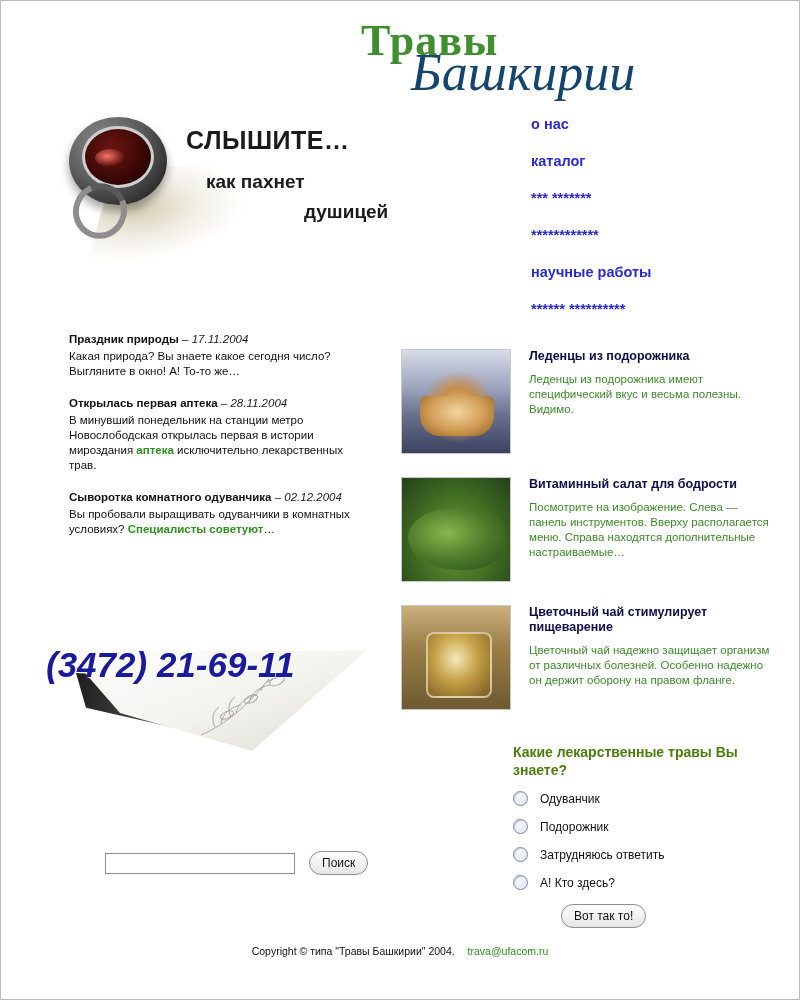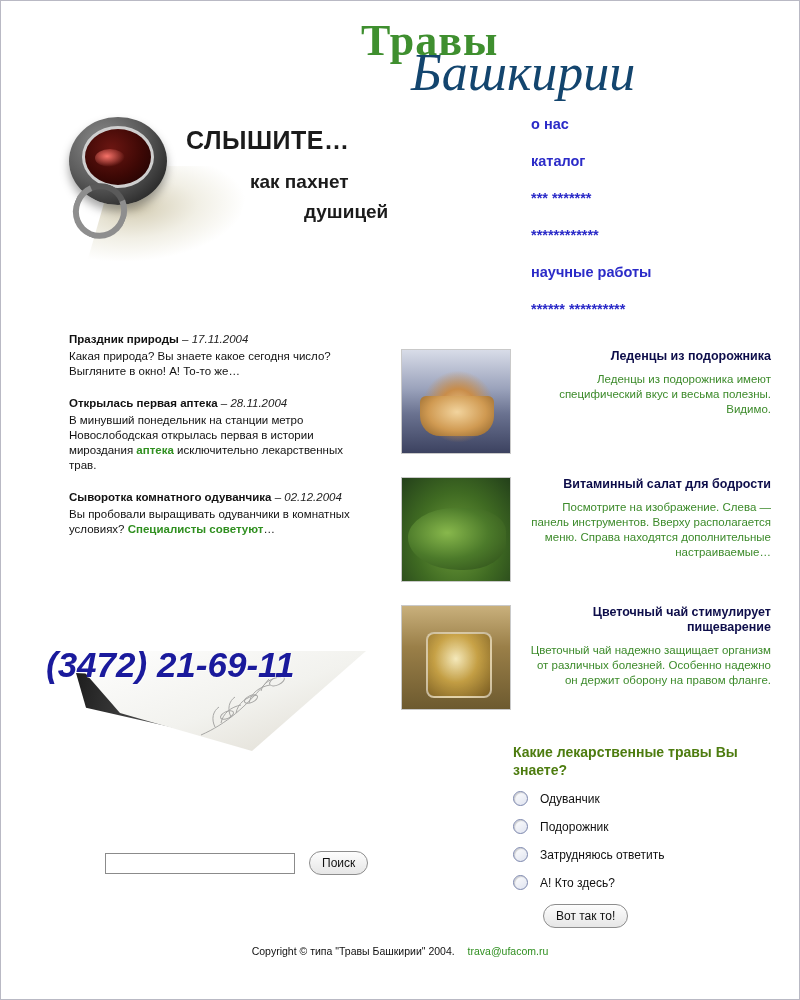--- a/index.html
+++ b/index.html
@@ -114,21 +114,21 @@
   }
   .hero-l1 {
     font-family: "Liberation Sans", sans-serif;
     font-weight: bold;
     font-size: 25px;
     color: #1b1b1b;
     letter-spacing: .5px;
   }
   .hero-l2 {
     margin-top: 16px;
-    margin-left: 64px;
+    margin-left: 20px;
     font-weight: bold;
     font-size: 19px;
     color: #1b1b1b;
   }
   .hero-l3 {
     margin-top: 8px;
     margin-left: 118px;
     font-weight: bold;
     font-size: 19px;
     color: #1b1b1b;
@@ -230,21 +230,20 @@
   .articles {
     position: absolute;
     left: 400px;
     top: 348px;
     width: 370px;
   }
   .article {
     position: relative;
     margin-bottom: 18px;
     min-height: 110px;
-    text-align: right;
   }
   .art-thumb {
     position: absolute;
     left: 0;
     top: 0;
     width: 110px;
     height: 105px;
     border: 1px solid #c9c9c9;
     box-sizing: border-box;
     overflow: hidden;
@@ -325,21 +324,21 @@
     box-shadow: inset 1px 1px 1px rgba(0,0,0,.18);
     margin-right: 12px;
     flex: 0 0 auto;
   }
   .poll-label {
     font-size: 12px;
     color: #111;
   }
   .poll-btn-wrap {
     margin-top: 14px;
-    margin-left: 30px;
+    margin-left: 48px;
   }
   .btn {
     font-family: "Liberation Sans", sans-serif;
     font-size: 12px;
     padding: 4px 12px;
     background: linear-gradient(180deg, #fdfdfd, #e6e6e6);
     border: 1px solid #8d8d8d;
     border-radius: 12px;
     color: #111;
     cursor: pointer;

